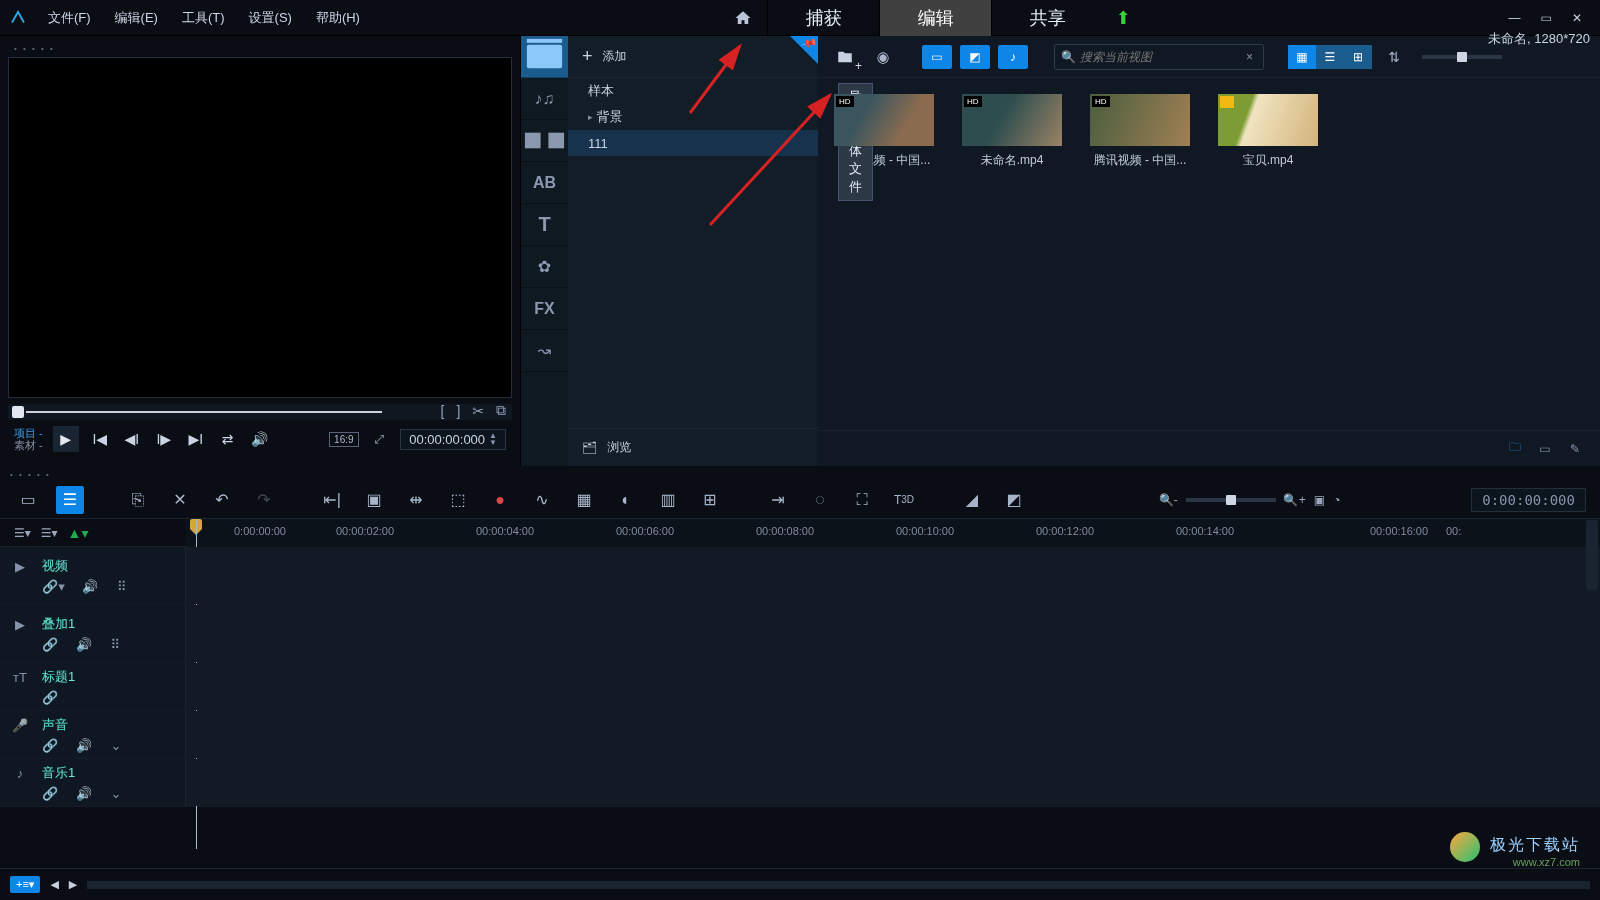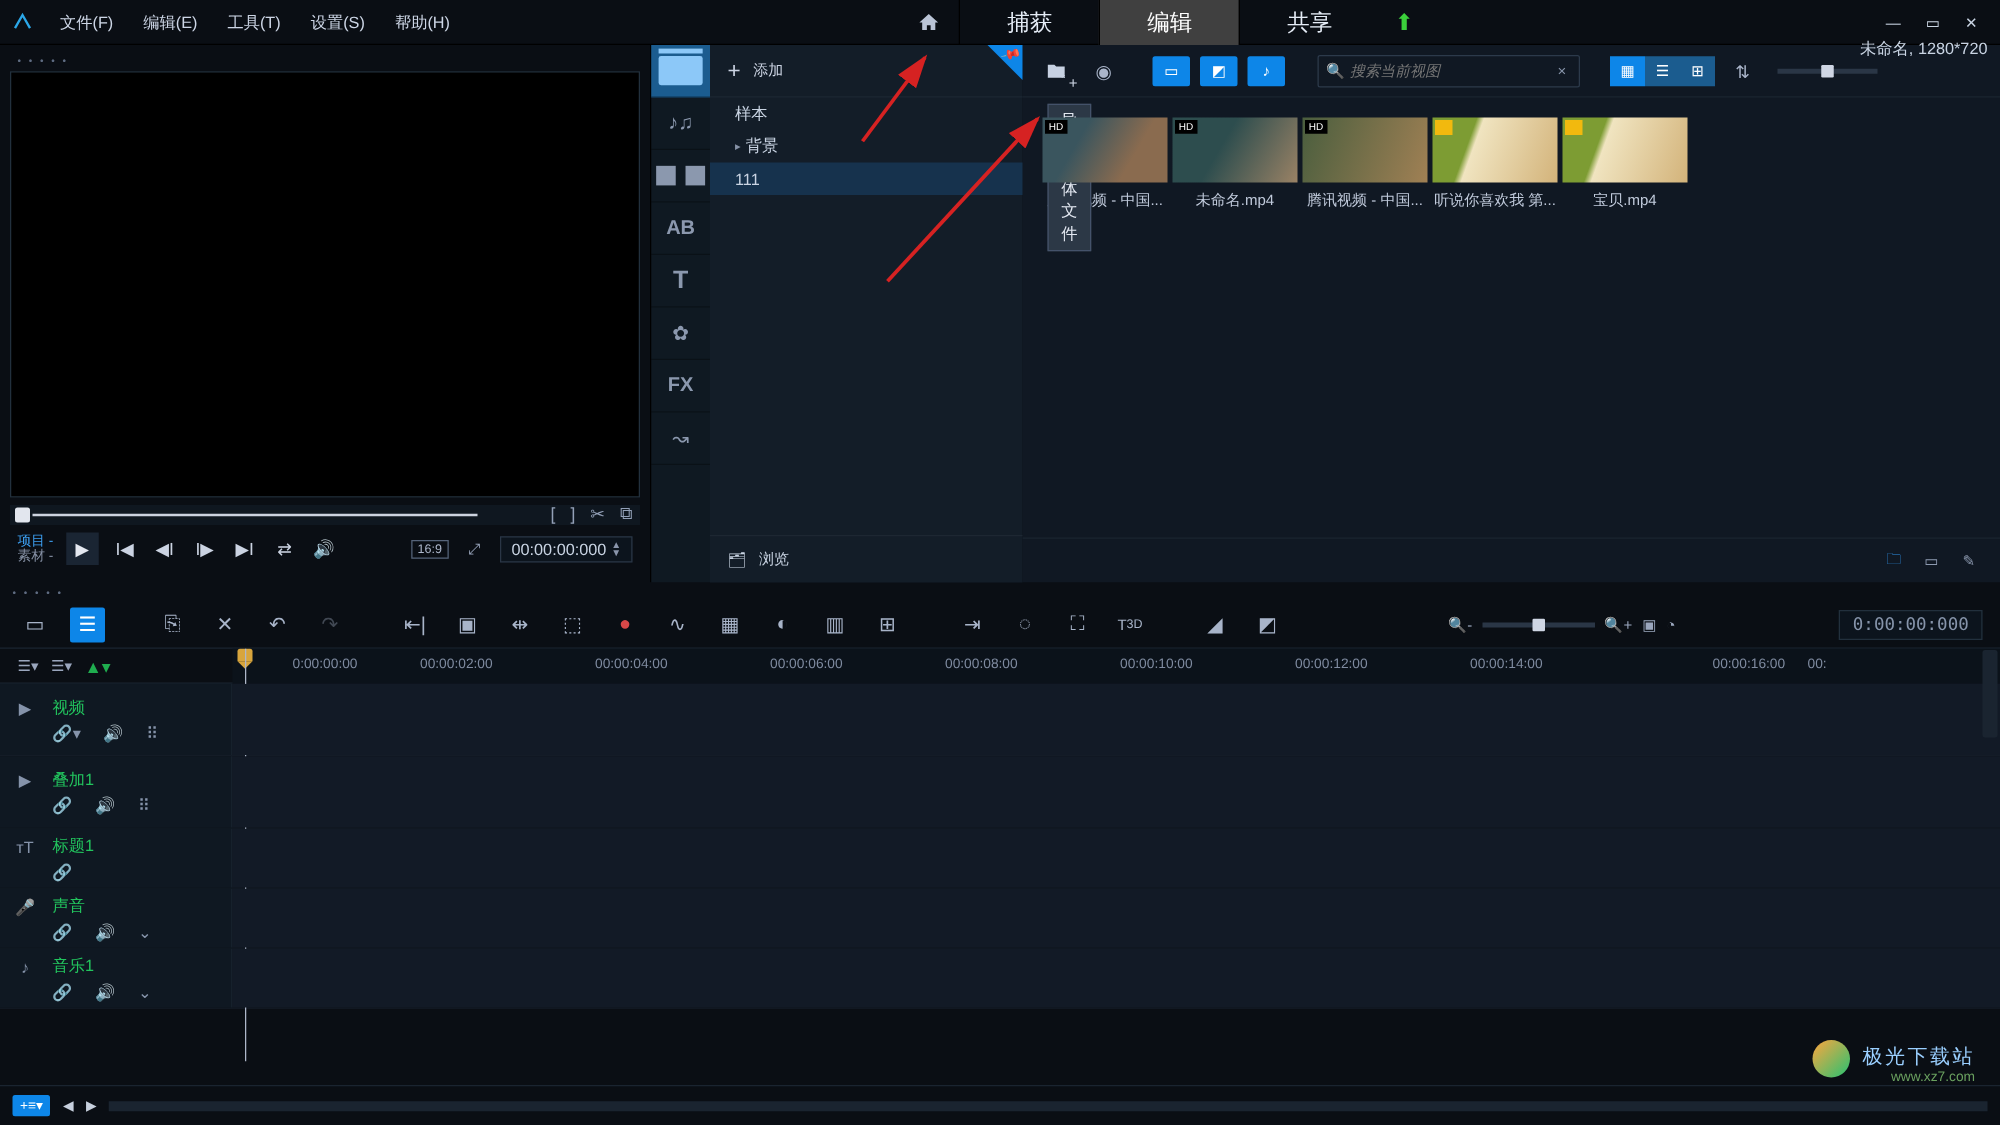--- a/index.html
+++ b/index.html
@@ -61,21 +61,21 @@
 .filt-btn { width:30px; height:24px; background:#0d86e8; display:flex; align-items:center; justify-content:center; color:#fff; font-size:12px; border-radius:2px; cursor:pointer; }
 .tooltip { position:absolute; top:40px; left:8px; background:#2c3846; color:#e4e9f2; padding:4px 10px; font-size:13px; border:1px solid #44526a; }
 .search-box { width:210px; height:26px; background:#101823; border:1px solid #2c3a4b; display:flex; align-items:center; padding:0 6px; border-radius:2px; }
 .search-box input { flex:1; background:none; border:none; color:#8895ab; font-style:italic; font-size:12px; outline:none; }
 .search-box .x { color:#8895ab; padding:0 4px; cursor:pointer; }
 .view-btns { display:flex; gap:0; }
 .view-btn { width:28px; height:24px; background:#0d86e8; display:flex; align-items:center; justify-content:center; color:#fff; font-size:12px; cursor:pointer; }
 .sort-btn { width:28px; color:#aab5ca; font-size:14px; text-align:center; cursor:pointer; }
 .zoom-sl { width:80px; height:4px; background:#2a3646; margin:0 6px; position:relative; }
 .zoom-sl::before { content:""; width:10px; height:10px; background:#cfd6e4; position:absolute; left:35px; top:-3px; border-radius:1px; }
-.thumbs { flex:1; padding:16px; display:flex; gap:4px; align-items:flex-start; }
+.thumbs { flex:1; padding:16px; display:flex; gap:28px; align-items:flex-start; }
 .thumb { width:100px; display:flex; flex-direction:column; gap:6px; cursor:pointer; }
 .thumb-img { width:100px; height:52px; background:#2a3646; position:relative; overflow:hidden; }
 .thumb-img .tag { position:absolute; top:2px; left:2px; background:#000; color:#fff; font-size:8px; padding:1px 3px; }
 .thumb-img .ytag { position:absolute; top:2px; left:2px; width:14px; height:12px; background:#f2b90e; }
 .thumb-name { font-size:12px; color:#c0cadb; text-align:center; white-space:nowrap; overflow:hidden; text-overflow:ellipsis; }
 .lib-status { height:36px; border-top:1px solid #1a2430; display:flex; align-items:center; justify-content:flex-end; gap:8px; padding:0 14px; color:#8c99af; }
 .lst-ic { width:22px; height:20px; display:flex; align-items:center; justify-content:center; cursor:pointer; }
 .lst-ic.blue { color:#2f91e6; }
 
 
@@ -100,21 +100,21 @@
 .playhead::after { content:""; position:absolute; top:10px; left:0; width:0; height:0; border-left:6px solid transparent; border-right:6px solid transparent; border-top:6px solid #d8a53d; }
 .ph-line { position:absolute; left:10px; top:0; width:1px; height:330px; background:#aeb7c9; }
 .rtick { position:absolute; top:6px; color:#7f8ba0; font-size:11px; }
 
 .tracks { flex:1; overflow:hidden; display:flex; flex-direction:column; }
 .track { display:flex; border-bottom:1px solid #141c27; }
 .track.lg { height:58px; } .track.md { height:48px; }
 .track-head { width:186px; background:#0f1822; display:flex; flex-direction:column; justify-content:center; padding:4px 12px; border-right:1px solid #1a2430; }
 .th-row { display:flex; align-items:center; gap:14px; }
 .th-ic { color:#8593aa; font-size:13px; width:16px; text-align:center; }
-.th-name { color:#22c55e; font-size:13px; flex:1; }
+.th-name { color:#5eead4; font-size:13px; flex:1; }
 .th-ctrl { display:flex; gap:18px; margin-top:4px; padding-left:30px; color:#8593aa; font-size:13px; }
 .track-body { flex:1; background:#121a26; position:relative; }
 
 .tl-bottom { height:32px; display:flex; align-items:center; padding:0 10px; gap:10px; border-top:1px solid #1a2430; }
 .addtrk { background:#0d86e8; color:#fff; padding:2px 6px; font-size:11px; cursor:pointer; border-radius:2px; }
 .nav-tri { color:#c7d0de; cursor:pointer; font-size:11px; }
 .hscroll { flex:1; height:8px; background:#1a2430; }
 
 
 .red-arrow { position:absolute; z-index:50; pointer-events:none; }
@@ -289,26 +289,20 @@
               <div class="thumb-img ti2">
                 <div class="tag">HD</div>
               </div>
               <div class="thumb-name">未命名.mp4</div>
             </div>
           <div class="thumb">
               <div class="thumb-img ti3">
                 <div class="tag">HD</div>
               </div>
               <div class="thumb-name">腾讯视频 - 中国...</div>
-            </div>
-          <div class="thumb">
-              <div class="thumb-img ti4">
-                <div class="ytag"></div>
-              </div>
-              <div class="thumb-name">听说你喜欢我 第...</div>
             </div>
           <div class="thumb">
               <div class="thumb-img ti5">
                 <div class="ytag"></div>
               </div>
               <div class="thumb-name">宝贝.mp4</div>
             </div>
         </div>
         <div class="lib-status">
           <div class="lst-ic blue">🗀</div>

